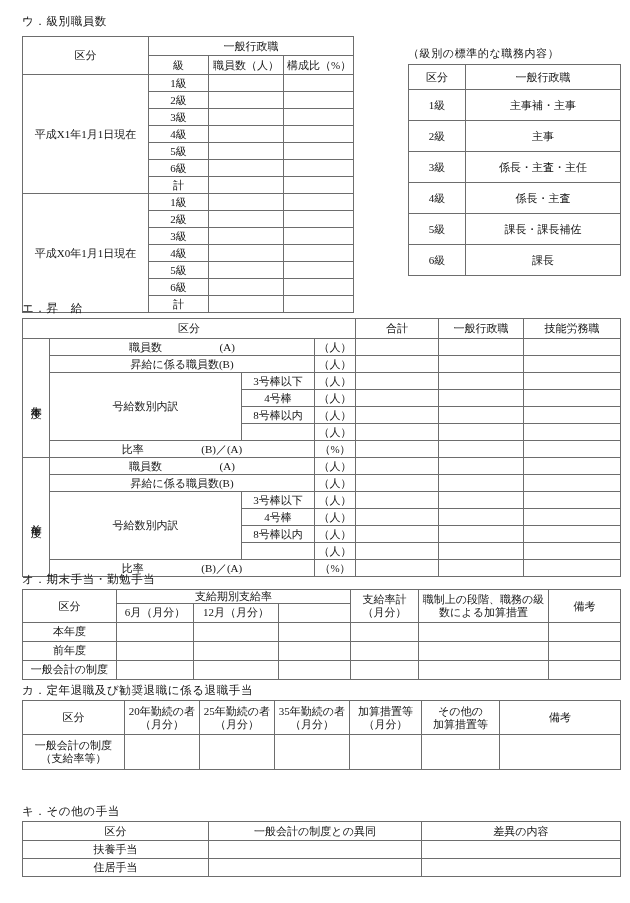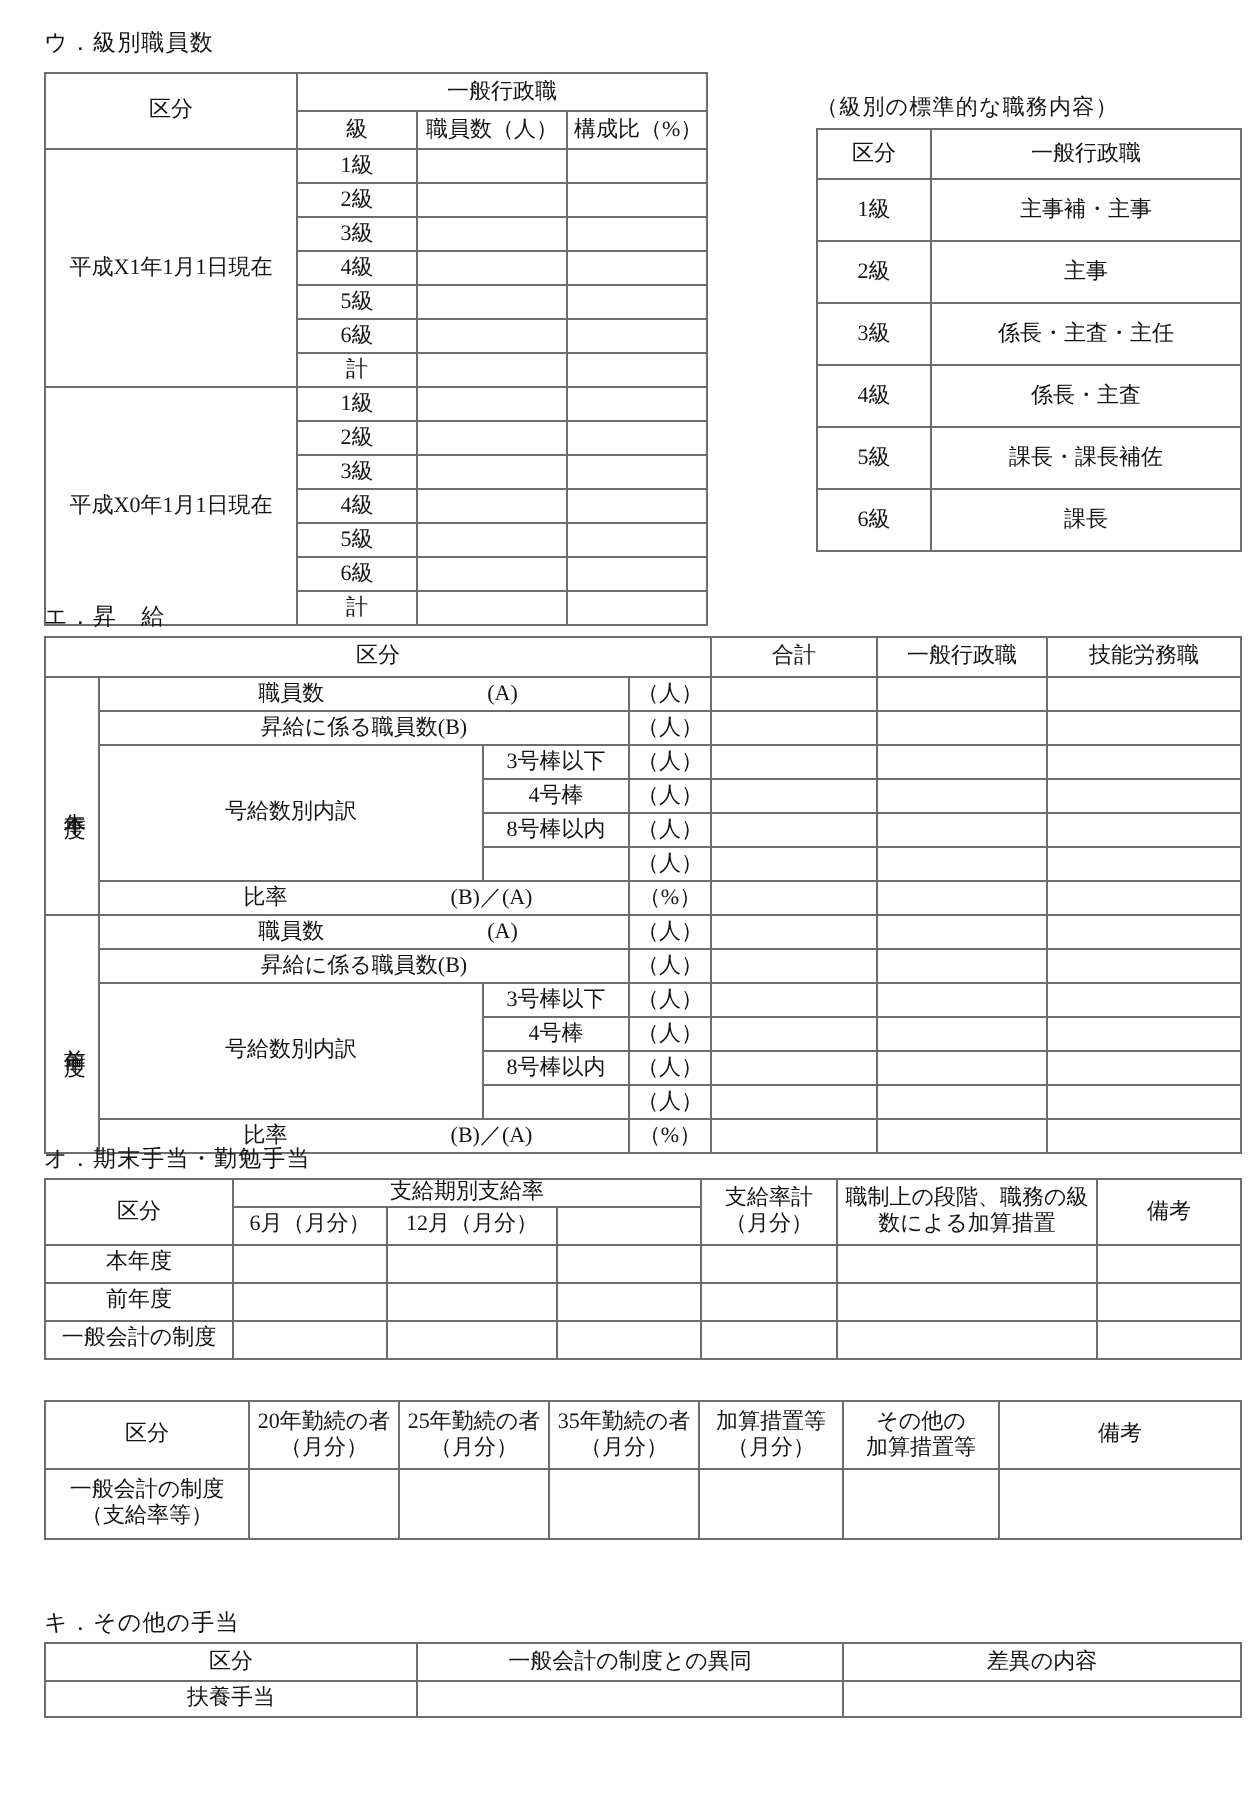--- a/index.html
+++ b/index.html
@@ -64,21 +64,21 @@
     writing-mode: vertical-rl;
     text-orientation: upright;
     letter-spacing: 1px;
     padding: 2px 0;
     white-space: nowrap;
   }
 
   .two-line { white-space: normal; line-height: 1.18; }
 
   
-  .lbl-pair { display: inline-block; margin-left: 24px; }
+  .lbl-pair { display: inline-block; }
   .sp-wide { display: inline-block; width: 52px; }
 </style>
 </head>
 <body>
 
 <div class="page">
 
   <div class="heading" style="left:22px; top:14px;">ウ．級別職員数</div>
 
   <table class="grid outer" style="left:22px; top:36px; width:331px;">
@@ -410,20 +410,21 @@
         <td class="empty"></td>
         <td class="empty"></td>
         <td class="empty"></td>
         <td class="empty"></td>
         <td class="empty"></td>
         <td class="empty"></td>
       </tr>
     </tbody>
   </table>
 
+  <div class="heading" style="left:22px; top:683px;">カ．定年退職及び勧奨退職に係る退職手当</div>
 
   <table class="grid outer" style="left:22px; top:700px; width:598px;">
     <colgroup>
       <col style="width:102px">
         <col style="width:75px">
         <col style="width:75px">
         <col style="width:75px">
       <col style="width:72px">
         <col style="width:78px">
         <col style="width:121px">
@@ -480,16 +481,21 @@
       <tr>
         <td style="height:18px;">区分</td>
         <td>一般会計の制度との異同</td>
         <td>差異の内容</td>
       </tr>
       <tr>
         <td style="height:17px;">扶養手当</td>
         <td class="empty"></td>
         <td class="empty"></td>
       </tr>
+      <tr>
+        <td style="height:17px;">住居手当</td>
+        <td class="empty"></td>
+        <td class="empty"></td>
+      </tr>
     </tbody>
   </table>
 
 </div>
 
 </body></html>

